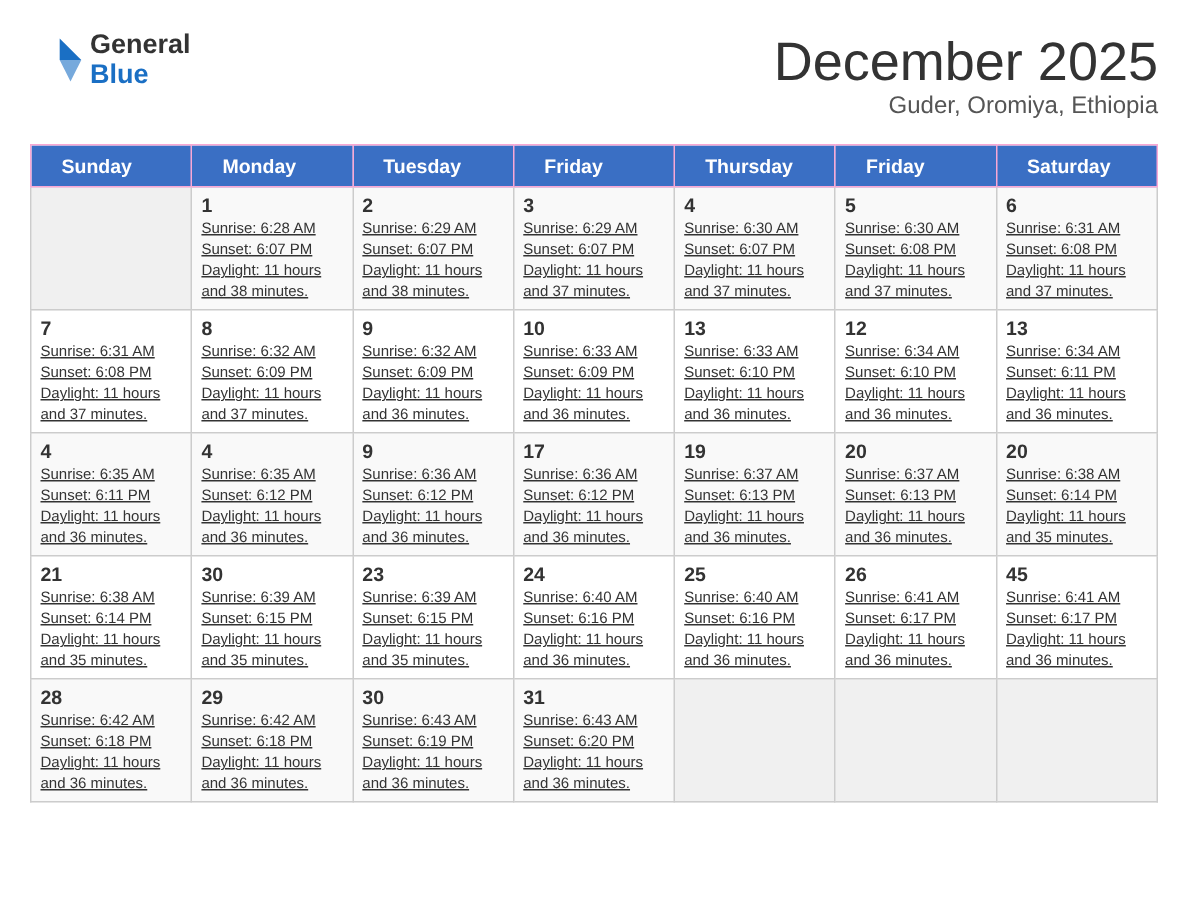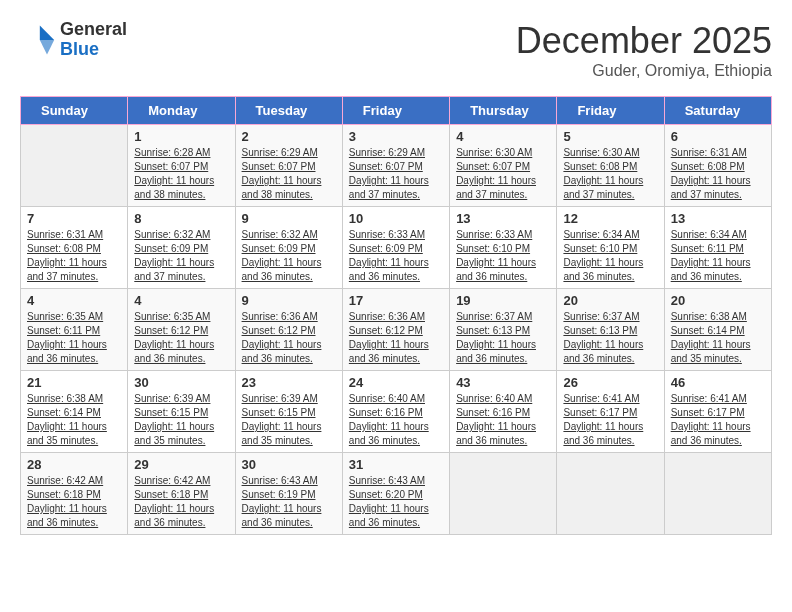--- a/index.html
+++ b/index.html
@@ -221,29 +221,29 @@
         </td>
         <td>
           <span class="day-number">23</span>
           <div class="day-info">Sunrise: 6:39 AM<br>Sunset: 6:15 PM<br>Daylight: 11 hours and 35 minutes.</div>
         </td>
         <td>
           <span class="day-number">24</span>
           <div class="day-info">Sunrise: 6:40 AM<br>Sunset: 6:16 PM<br>Daylight: 11 hours and 36 minutes.</div>
         </td>
         <td>
-          <span class="day-number">43</span>
+          <span class="day-number">25</span>
           <div class="day-info">Sunrise: 6:40 AM<br>Sunset: 6:16 PM<br>Daylight: 11 hours and 36 minutes.</div>
         </td>
         <td>
           <span class="day-number">26</span>
           <div class="day-info">Sunrise: 6:41 AM<br>Sunset: 6:17 PM<br>Daylight: 11 hours and 36 minutes.</div>
         </td>
         <td>
-          <span class="day-number">46</span>
+          <span class="day-number">45</span>
           <div class="day-info">Sunrise: 6:41 AM<br>Sunset: 6:17 PM<br>Daylight: 11 hours and 36 minutes.</div>
         </td>
       </tr>
       <tr>
         <td>
           <span class="day-number">28</span>
           <div class="day-info">Sunrise: 6:42 AM<br>Sunset: 6:18 PM<br>Daylight: 11 hours and 36 minutes.</div>
         </td>
         <td>
           <span class="day-number">29</span>

